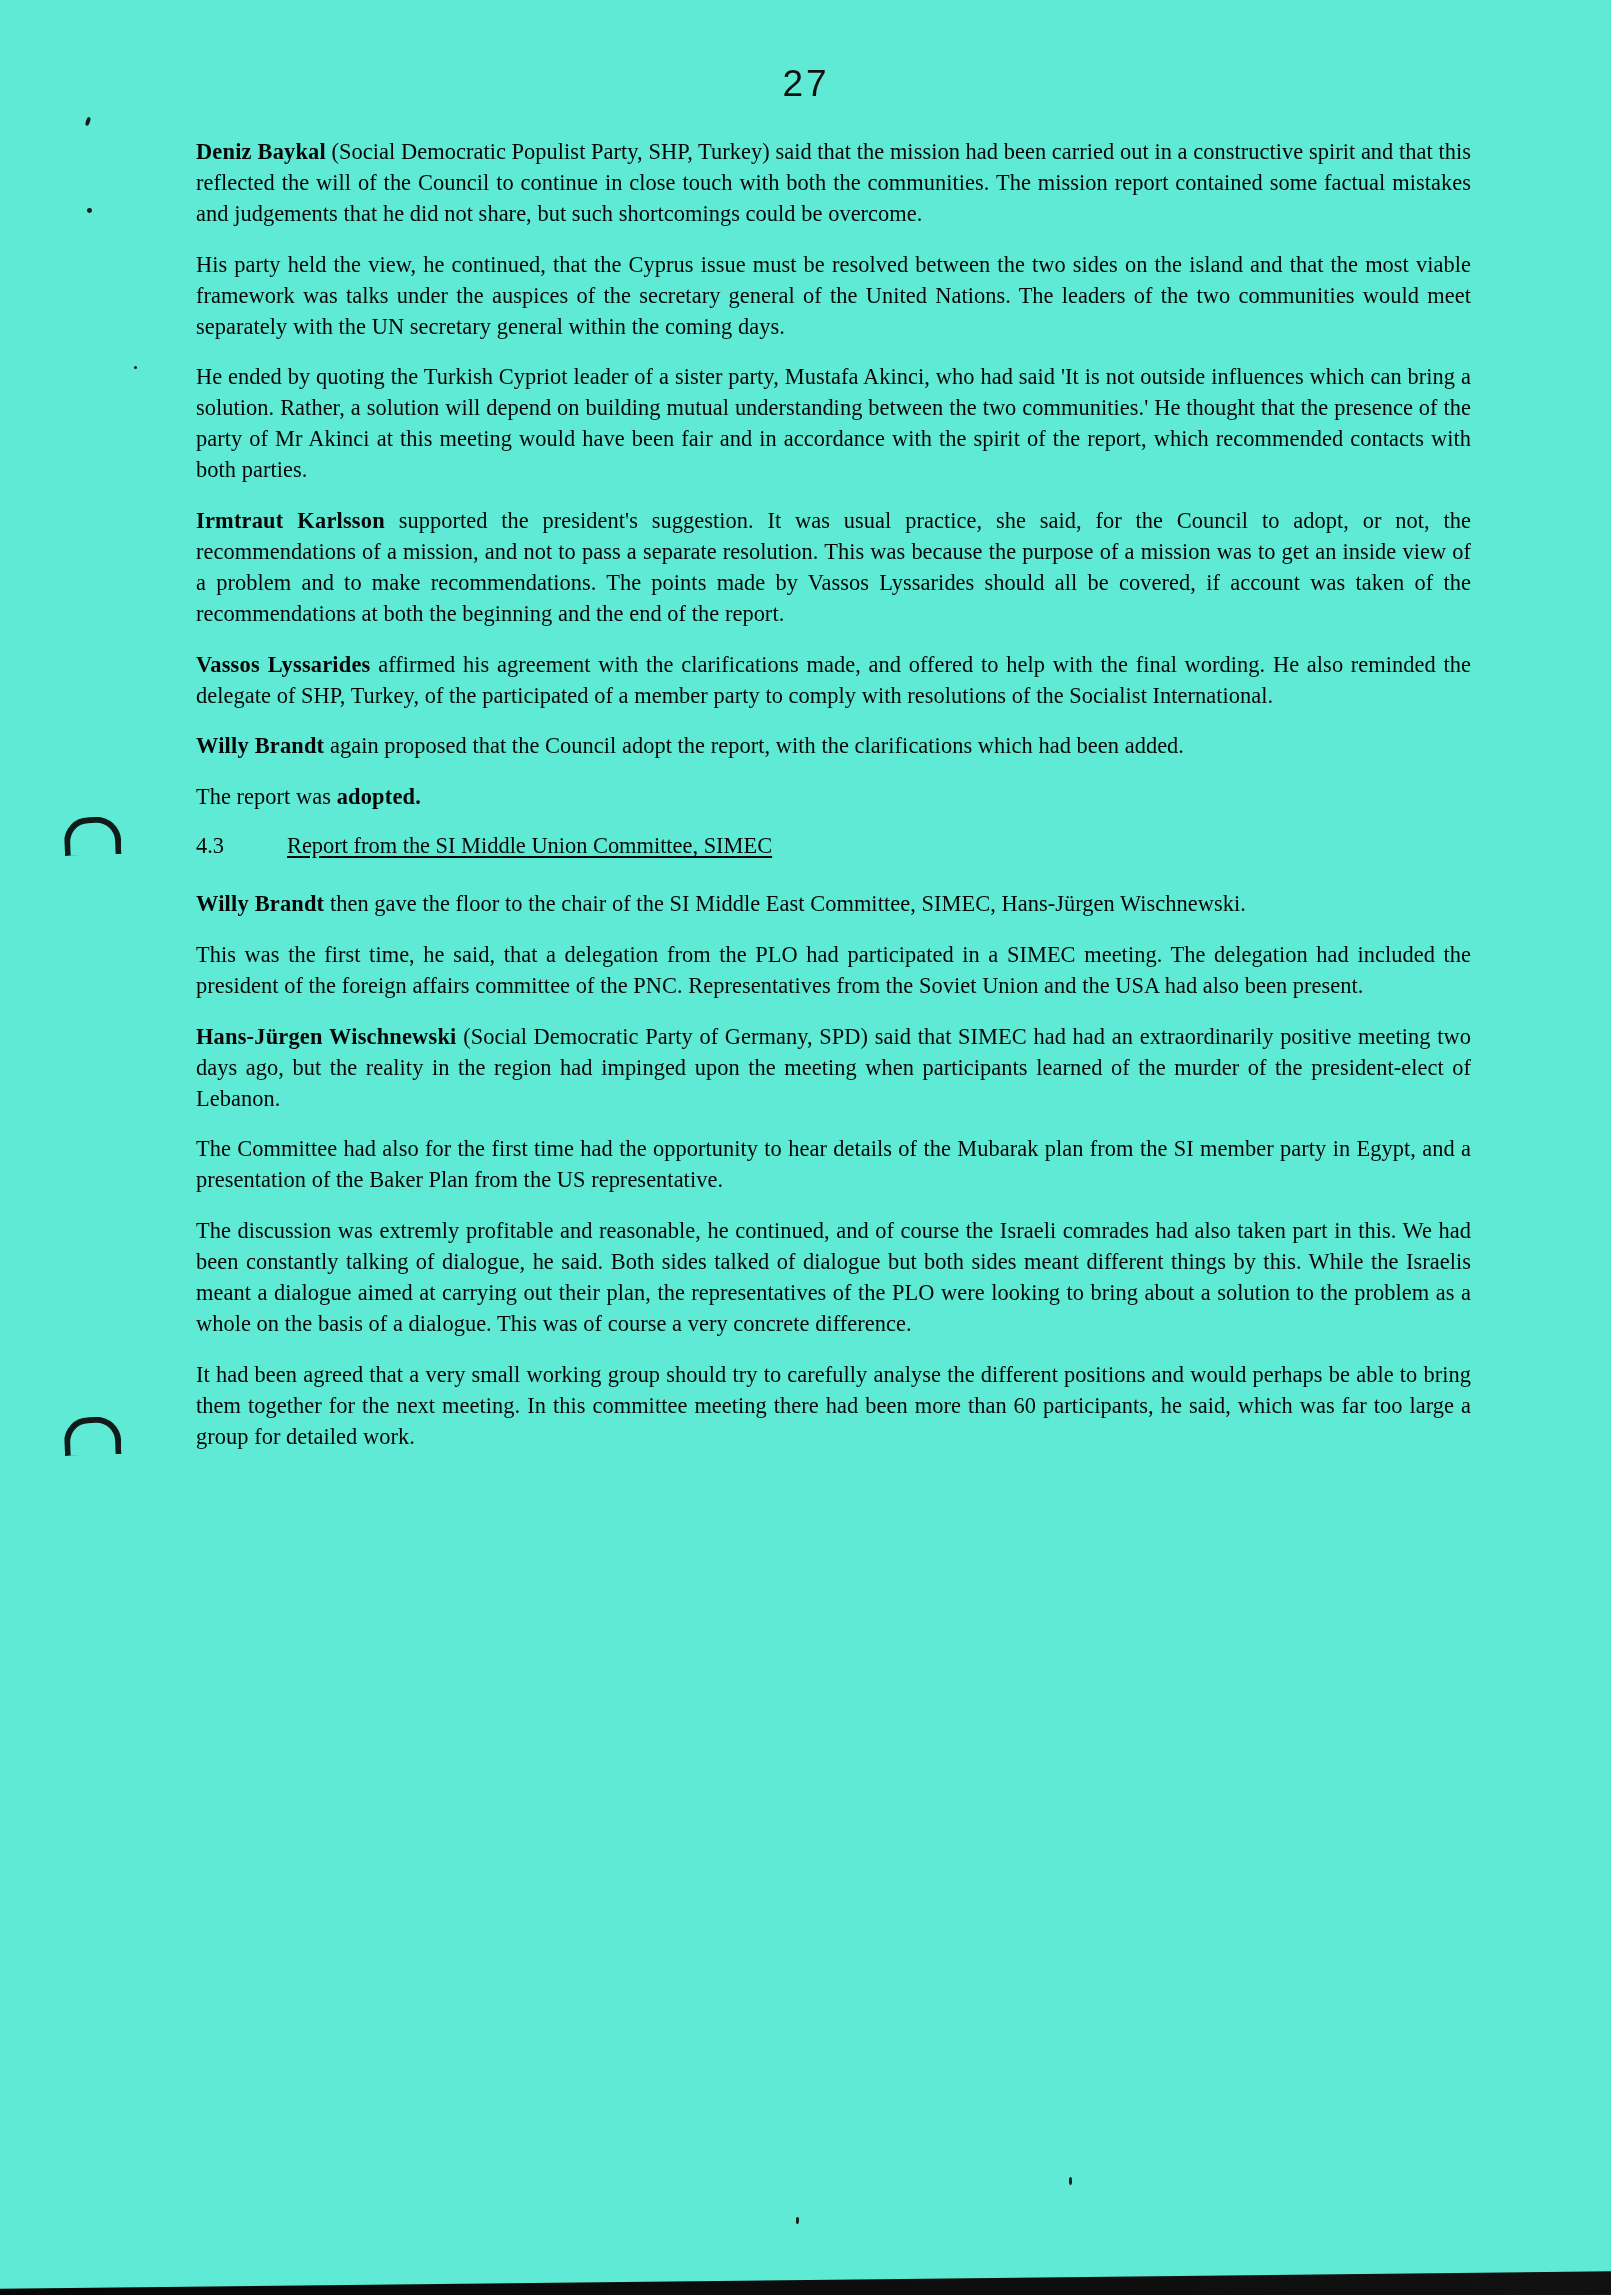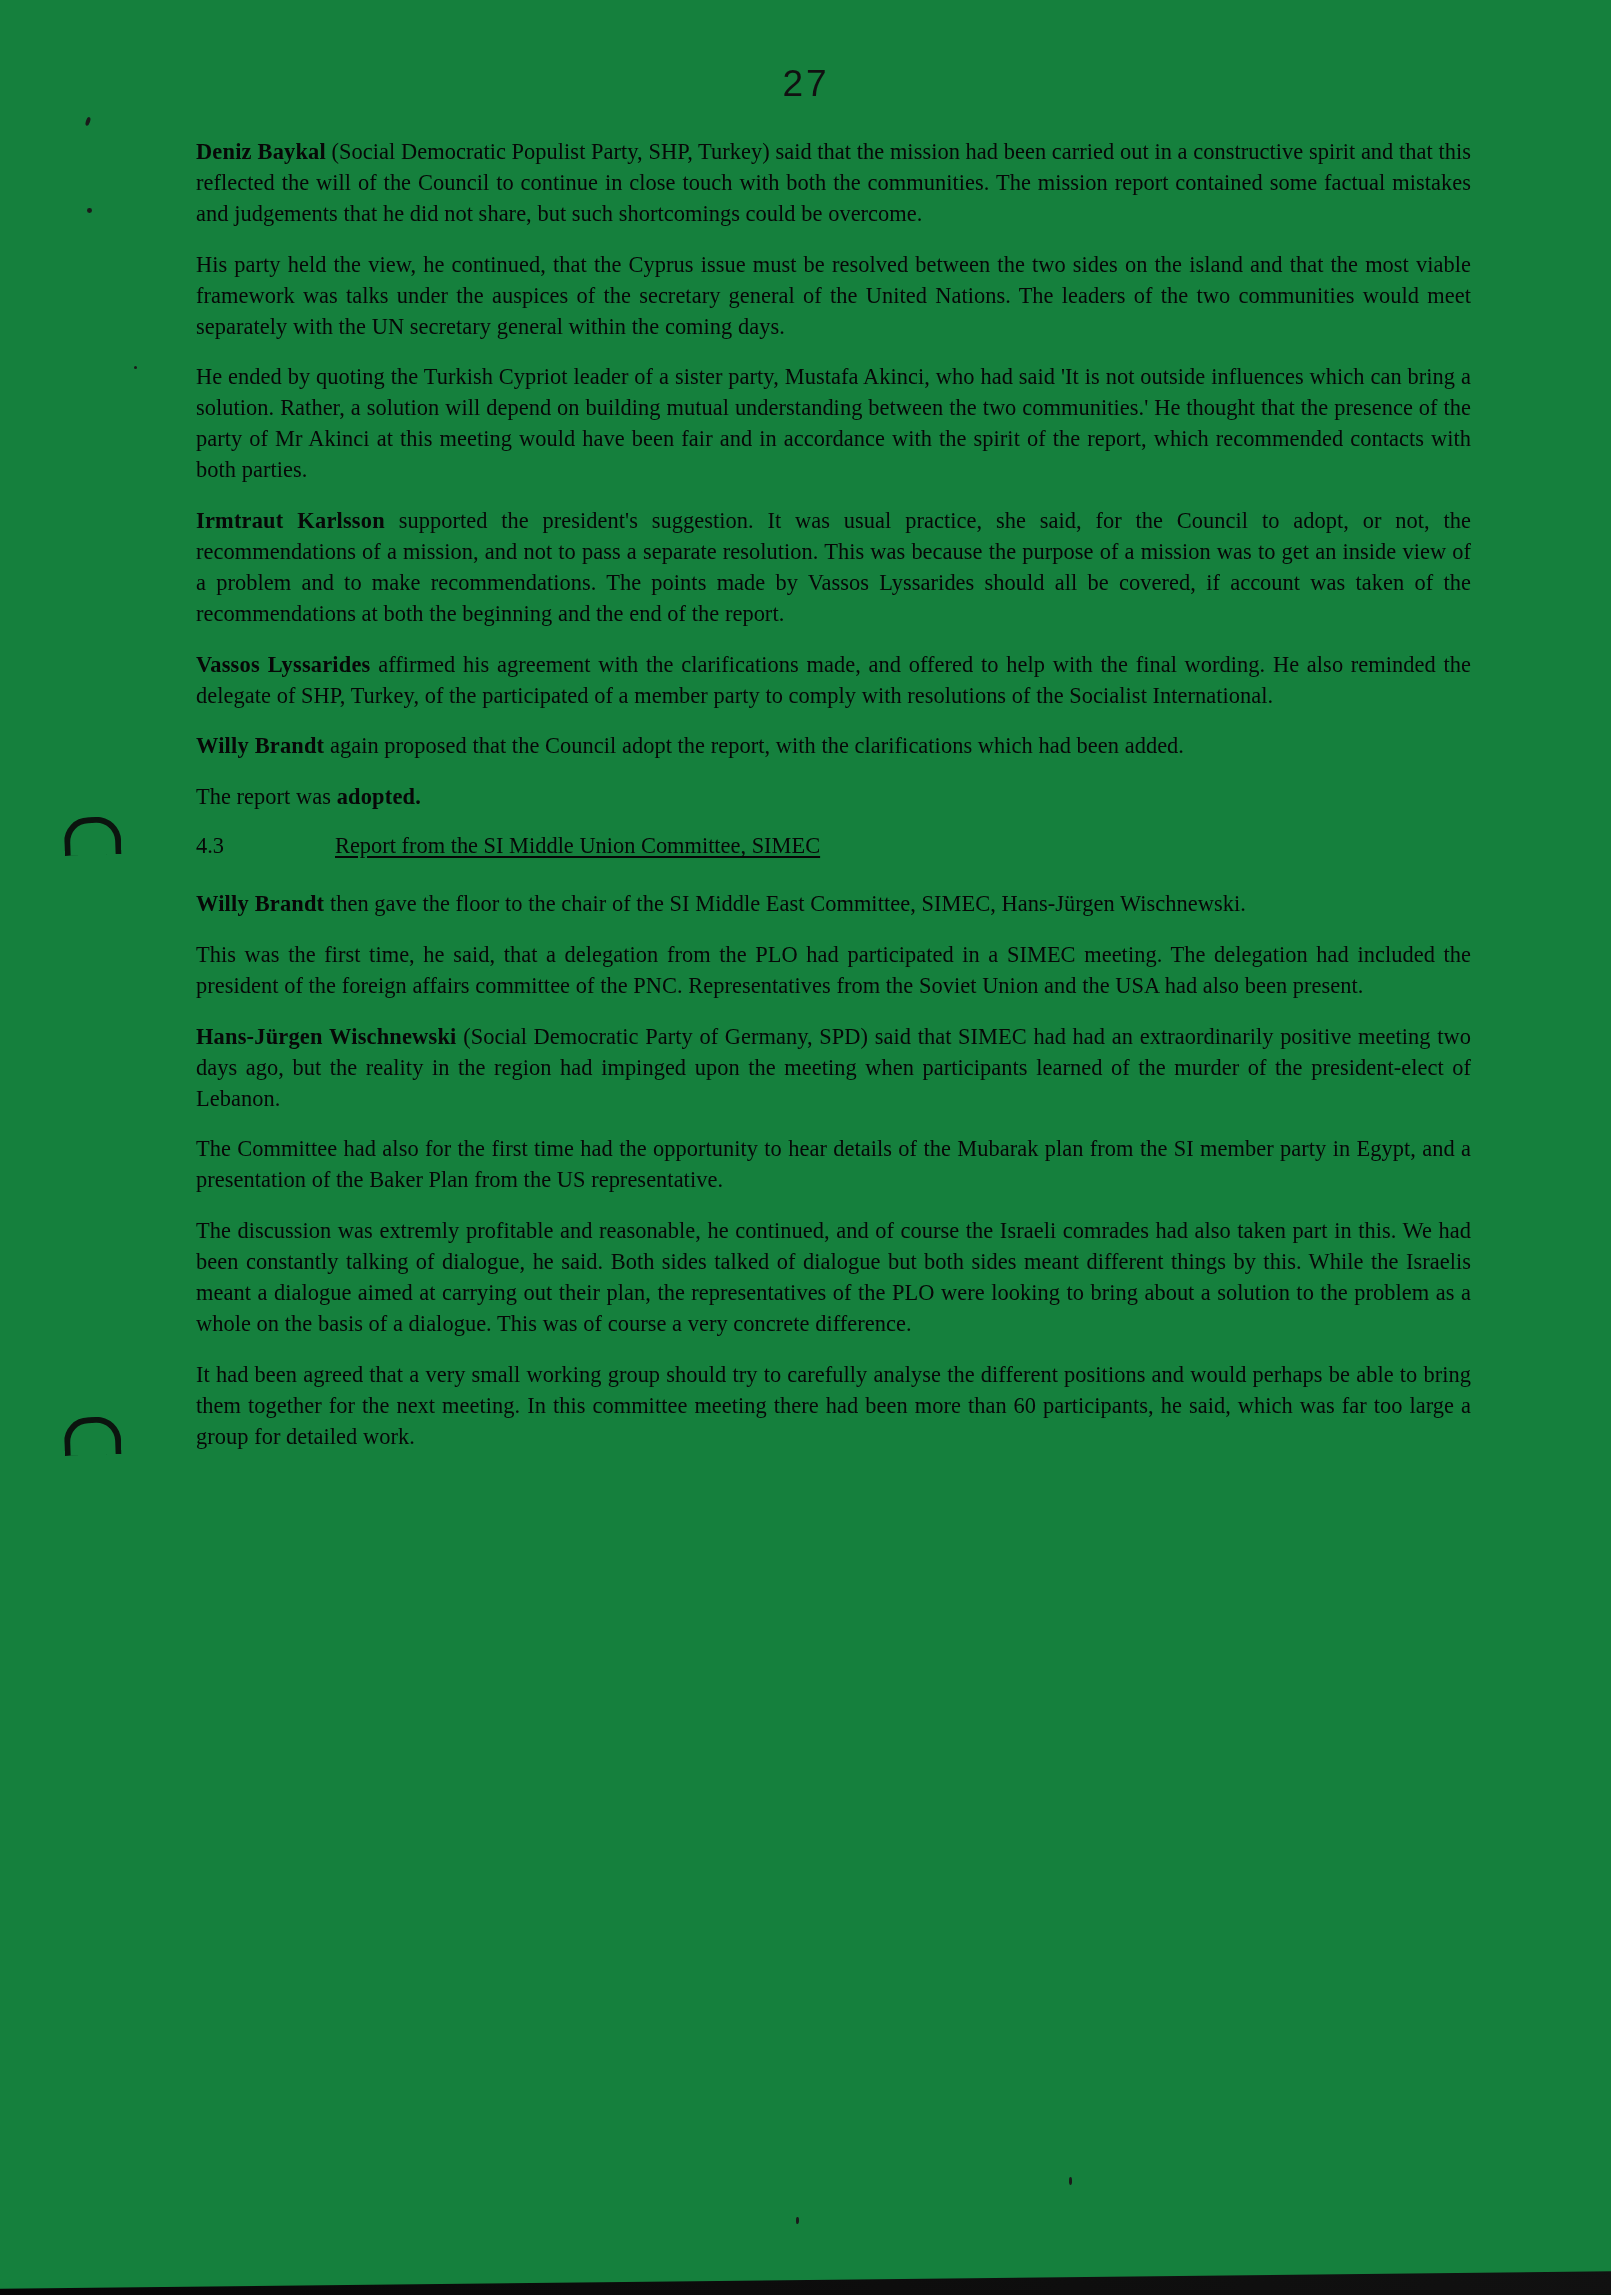--- a/index.html
+++ b/index.html
@@ -13,21 +13,21 @@
     position: relative;
     overflow: hidden;
     font-family: "Liberation Serif", "DejaVu Serif", serif;
     color: #000000;
   }
 
   
   #page {
     position: absolute;
     inset: 0;
-    background: #15803d;
+    background: #5eead4;
   }
 
   
   .page-number {
     position: absolute;
     top: 63px;
     left: 0;
     width: 1612px;
     text-align: center;
     font-family: "Liberation Sans", "DejaVu Sans", sans-serif;
@@ -63,21 +63,20 @@
     letter-spacing: 0.2px;
   }
 
   
   .heading-row {
     display: flex;
     align-items: center;
     margin: 0 0 26.5px 0;
     font-size: 22.4px;
     line-height: 30.5px;
-    gap: 48px;
   }
   .heading-num {
     width: 91px;
     flex: 0 0 91px;
     color: #070707;
   }
   .heading-text {
     text-decoration: underline;
     text-underline-offset: 3.4px;
     text-decoration-thickness: 1.5px;

